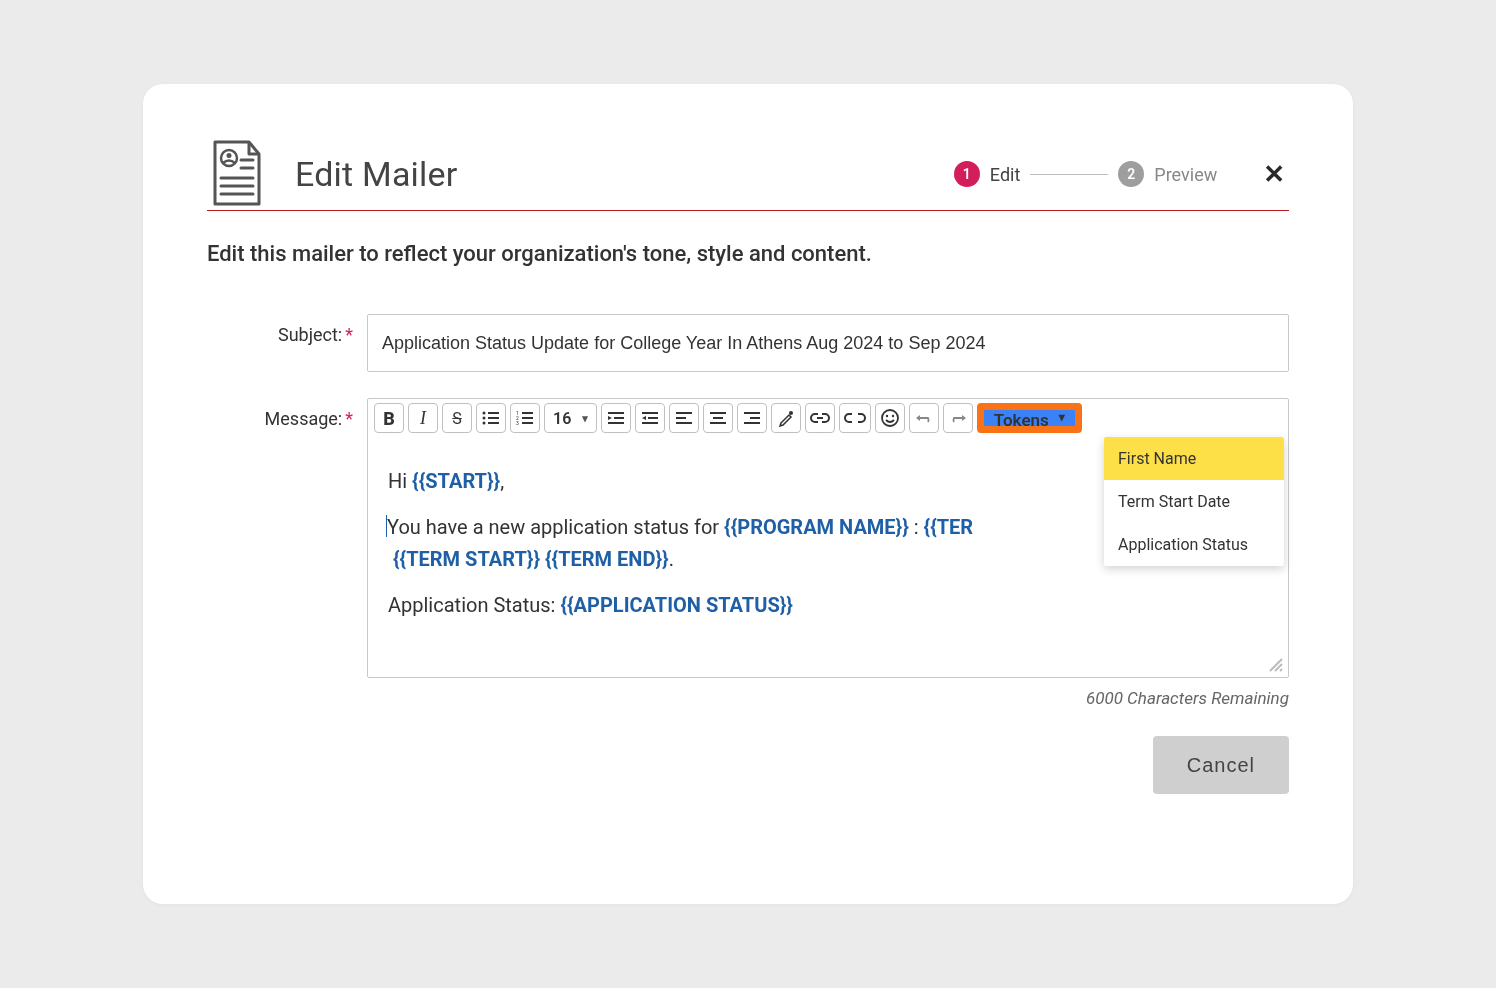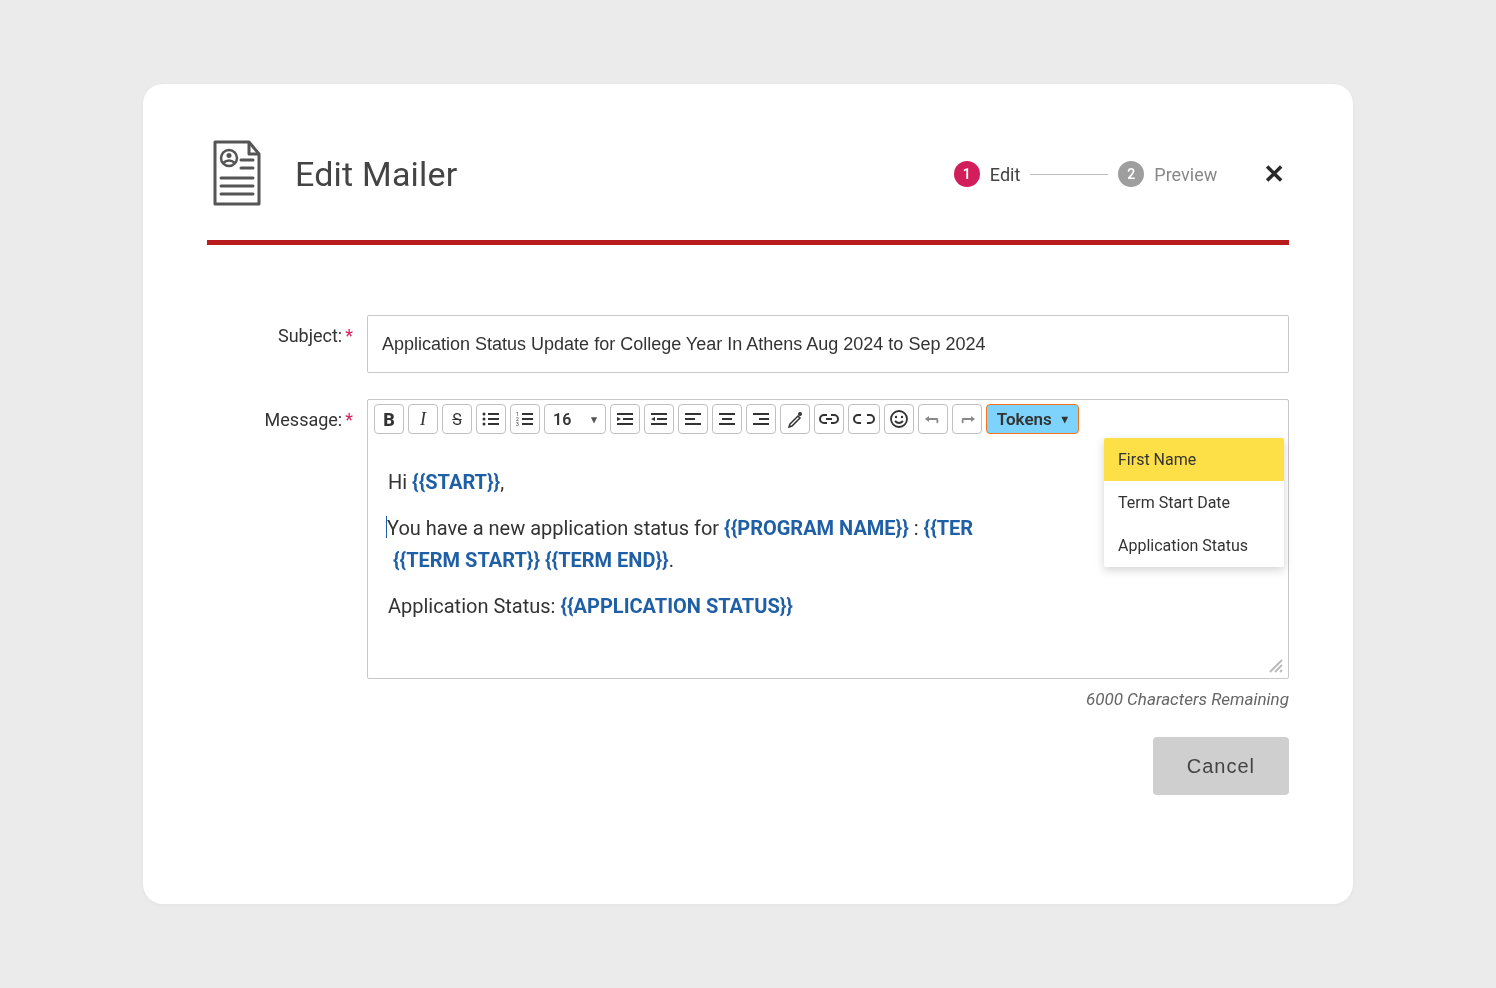--- a/index.html
+++ b/index.html
@@ -18,22 +18,21 @@
     background: #fff;
     border-radius: 20px;
     padding: 54px 64px 40px 64px;
     box-shadow: 0 1px 4px rgba(0,0,0,0.04);
     position: relative;
   }
   .modal-header {
     display: flex;
     align-items: center;
     justify-content: space-between;
-    padding-bottom: 30px;
-    border-bottom: 5px solid #b91c1c;
+    border-bottom: 1px solid #b91c1c;
   }
   .header-left {
     display: flex;
     align-items: center;
     gap: 28px;
   }
   .doc-icon {
     width: 60px;
     height: 72px;
   }
@@ -85,21 +84,21 @@
     cursor: pointer;
     padding: 4px;
     margin-left: 20px;
   }
   .instruction {
     font-size: 22px;
     color: #333;
     margin-top: 30px;
     font-weight: 500;
   }
-  .form-area { margin-top: 70px; }
+  .form-area { margin-top: 48px; }
   .form-row {
     display: flex;
     align-items: flex-start;
     margin-bottom: 26px;
   }
   .form-label {
     width: 160px;
     text-align: right;
     padding-right: 14px;
     font-size: 18px;
@@ -139,30 +138,29 @@
     align-items: center;
     justify-content: center;
     font-size: 16px;
     cursor: pointer;
     color: #333;
     padding: 0 4px;
   }
   .tbtn.bold { font-weight: 800; font-size: 18px; }
   .tbtn.italic { font-style: italic; font-family: Georgia, serif; font-size: 18px; }
   .tbtn.strike { text-decoration: line-through; }
-  .tbtn.fontsize { font-weight: 600; gap: 20px; padding: 0 8px; }
+  .tbtn.fontsize { font-weight: 600; gap: 11px; padding: 0 8px; }
   .tbtn .chev { font-size: 11px; color: #555; }
   .tbtn svg { display: block; }
   .tokens-btn {
     height: 30px;
-    border: 1px solid #f97316;
+    border: 7px solid #f97316;
     border-radius: 4px;
-    background: #7dd3fc;
-    display: flex;
-    align-items: center;
+    background: #3b82f6;
+    display: flex;
     gap: 10px;
     padding: 0 10px;
     font-size: 17px;
     font-weight: 600;
     cursor: pointer;
   }
   .tokens-btn .chev { font-size: 12px; }
   .editor-content {
     padding: 22px 20px 40px 20px;
     min-height: 240px;
@@ -265,20 +263,21 @@
         <div class="step-divider"></div>
         <div class="step">
           <div class="step-badge inactive">2</div>
           <div class="step-label inactive">Preview</div>
         </div>
       </div>
       <div class="close-btn">✕</div>
     </div>
   </div>
 
+  <div class="instruction">Edit this mailer to reflect your organization's tone, style and content.</div>
 
   <div class="form-area">
 
     <div class="form-row">
       <div class="form-label">
         <span>Subject:</span><span class="req">*</span>
       </div>
       <div class="form-control-wrap">
         <input class="text-input" type="text" value="Application Status Update for College Year In Athens Aug 2024 to Sep 2024" style="">
       </div>

